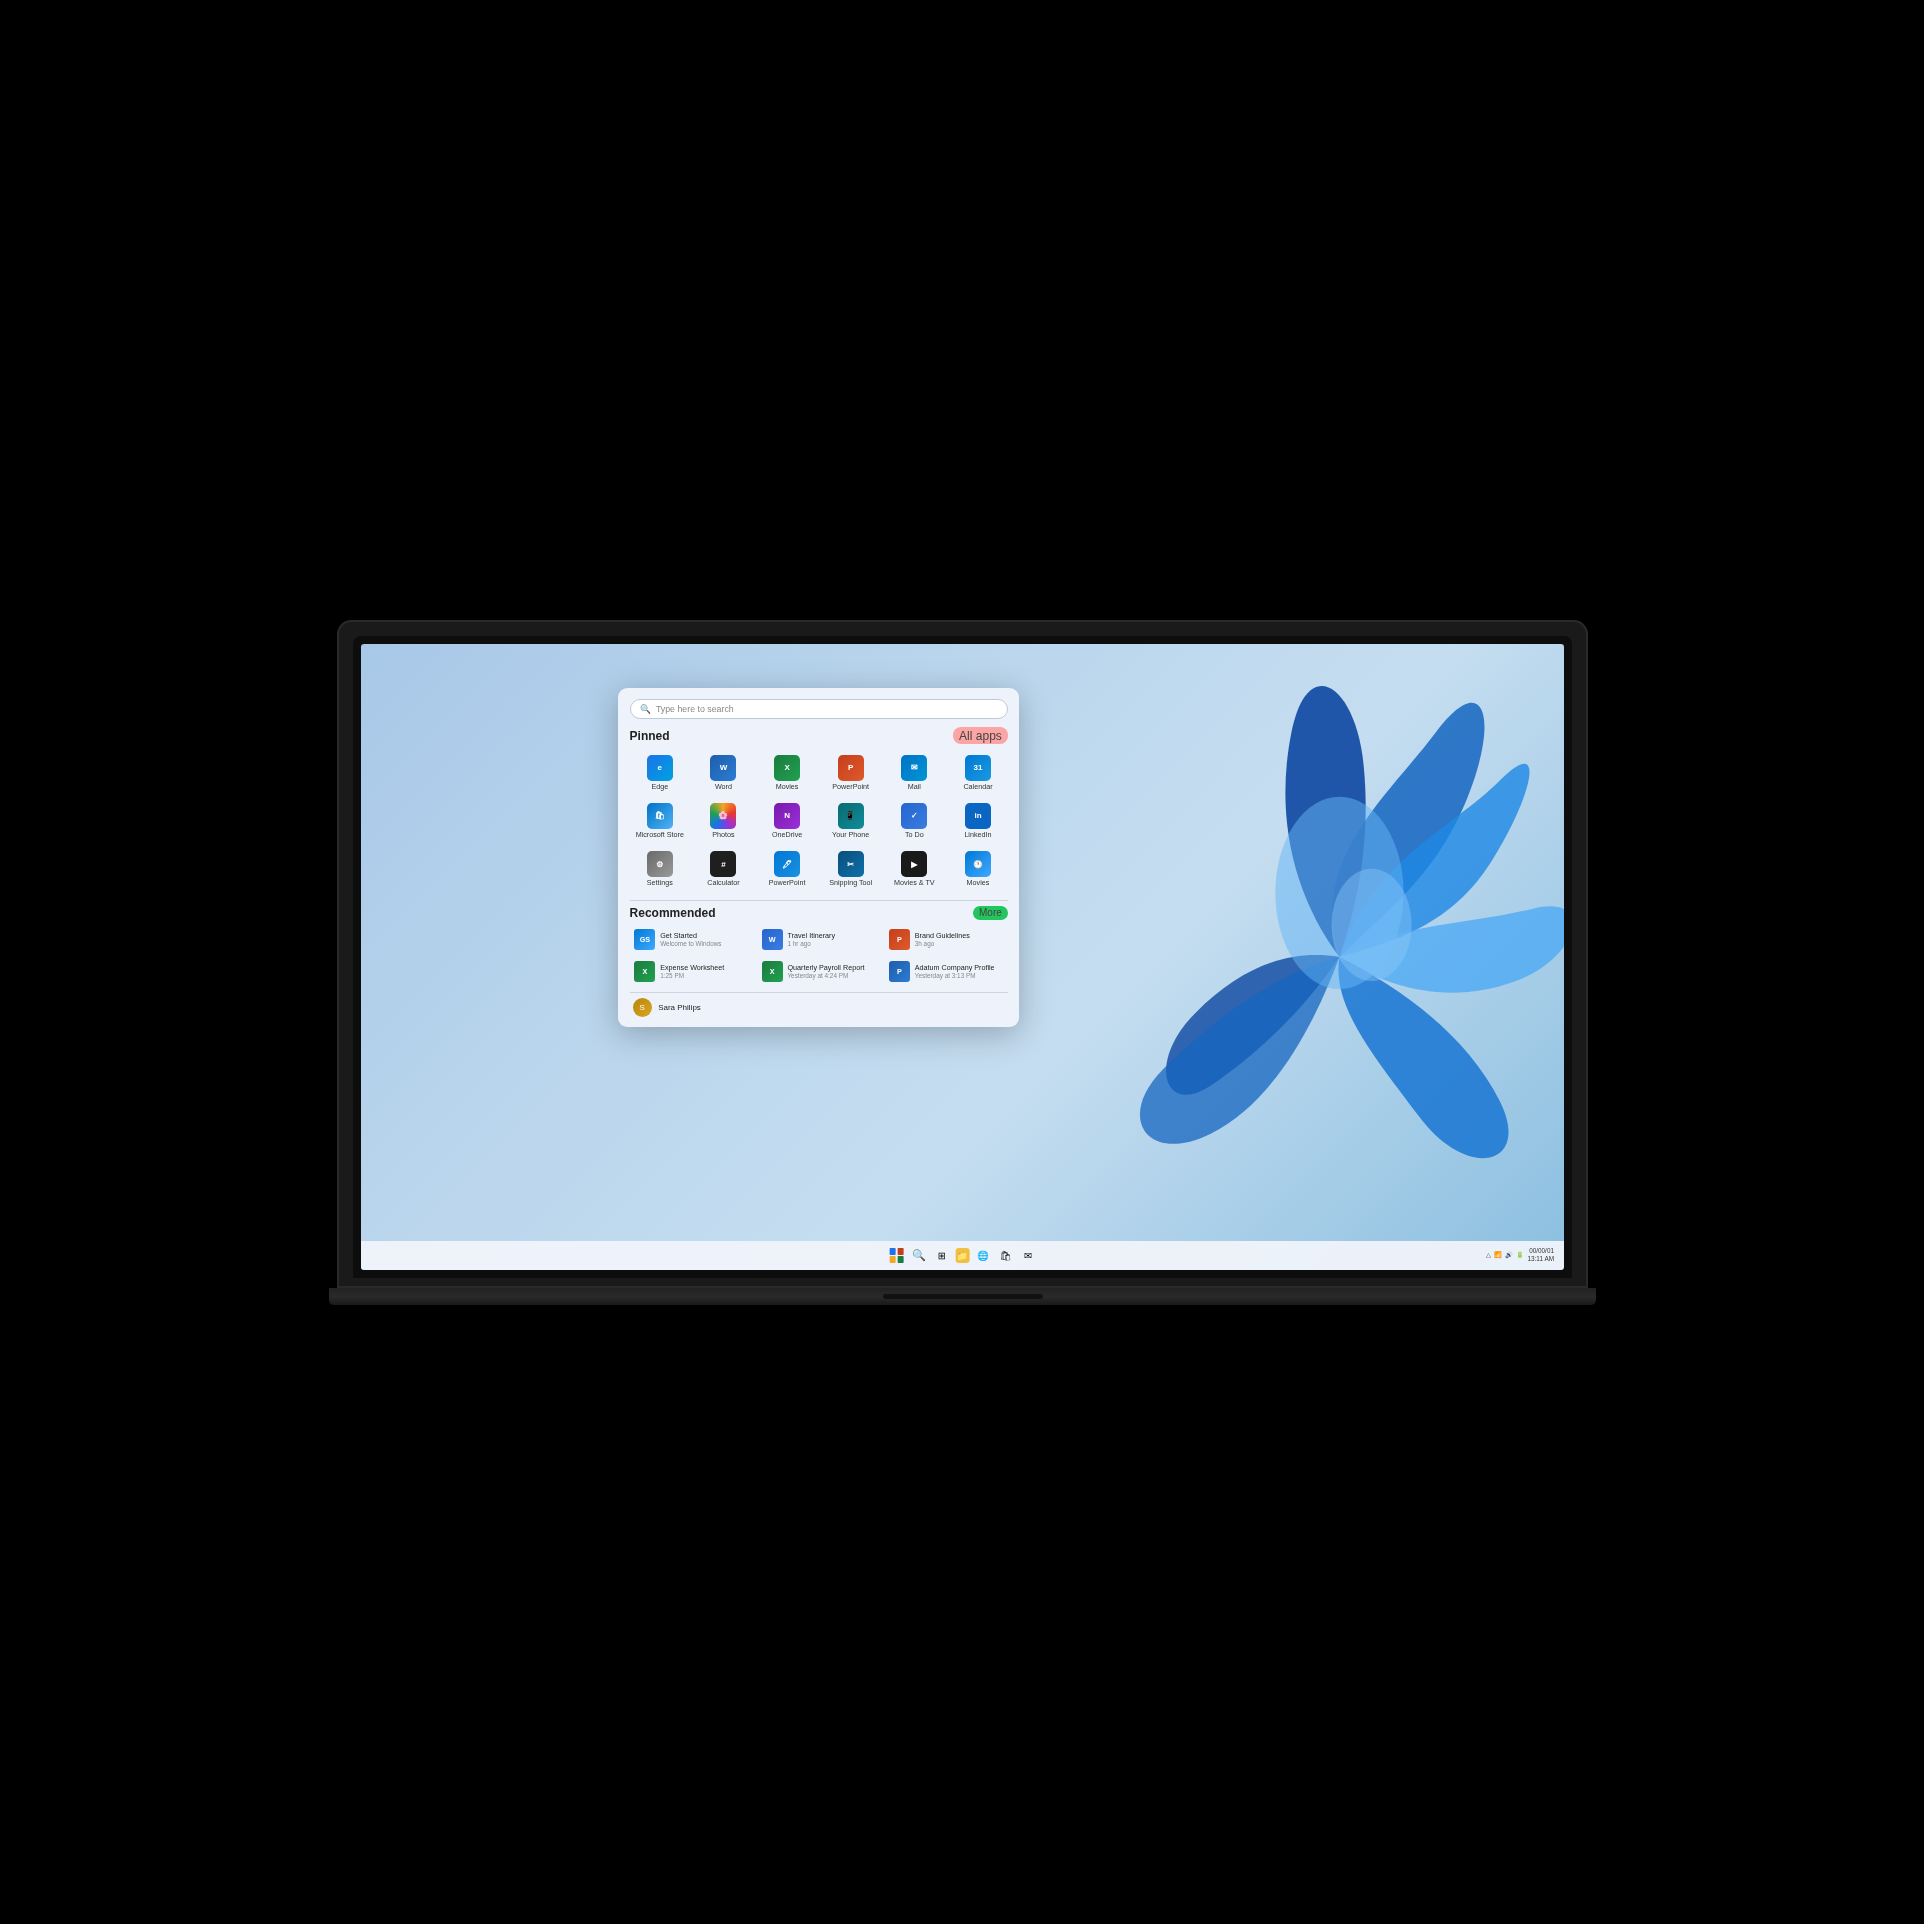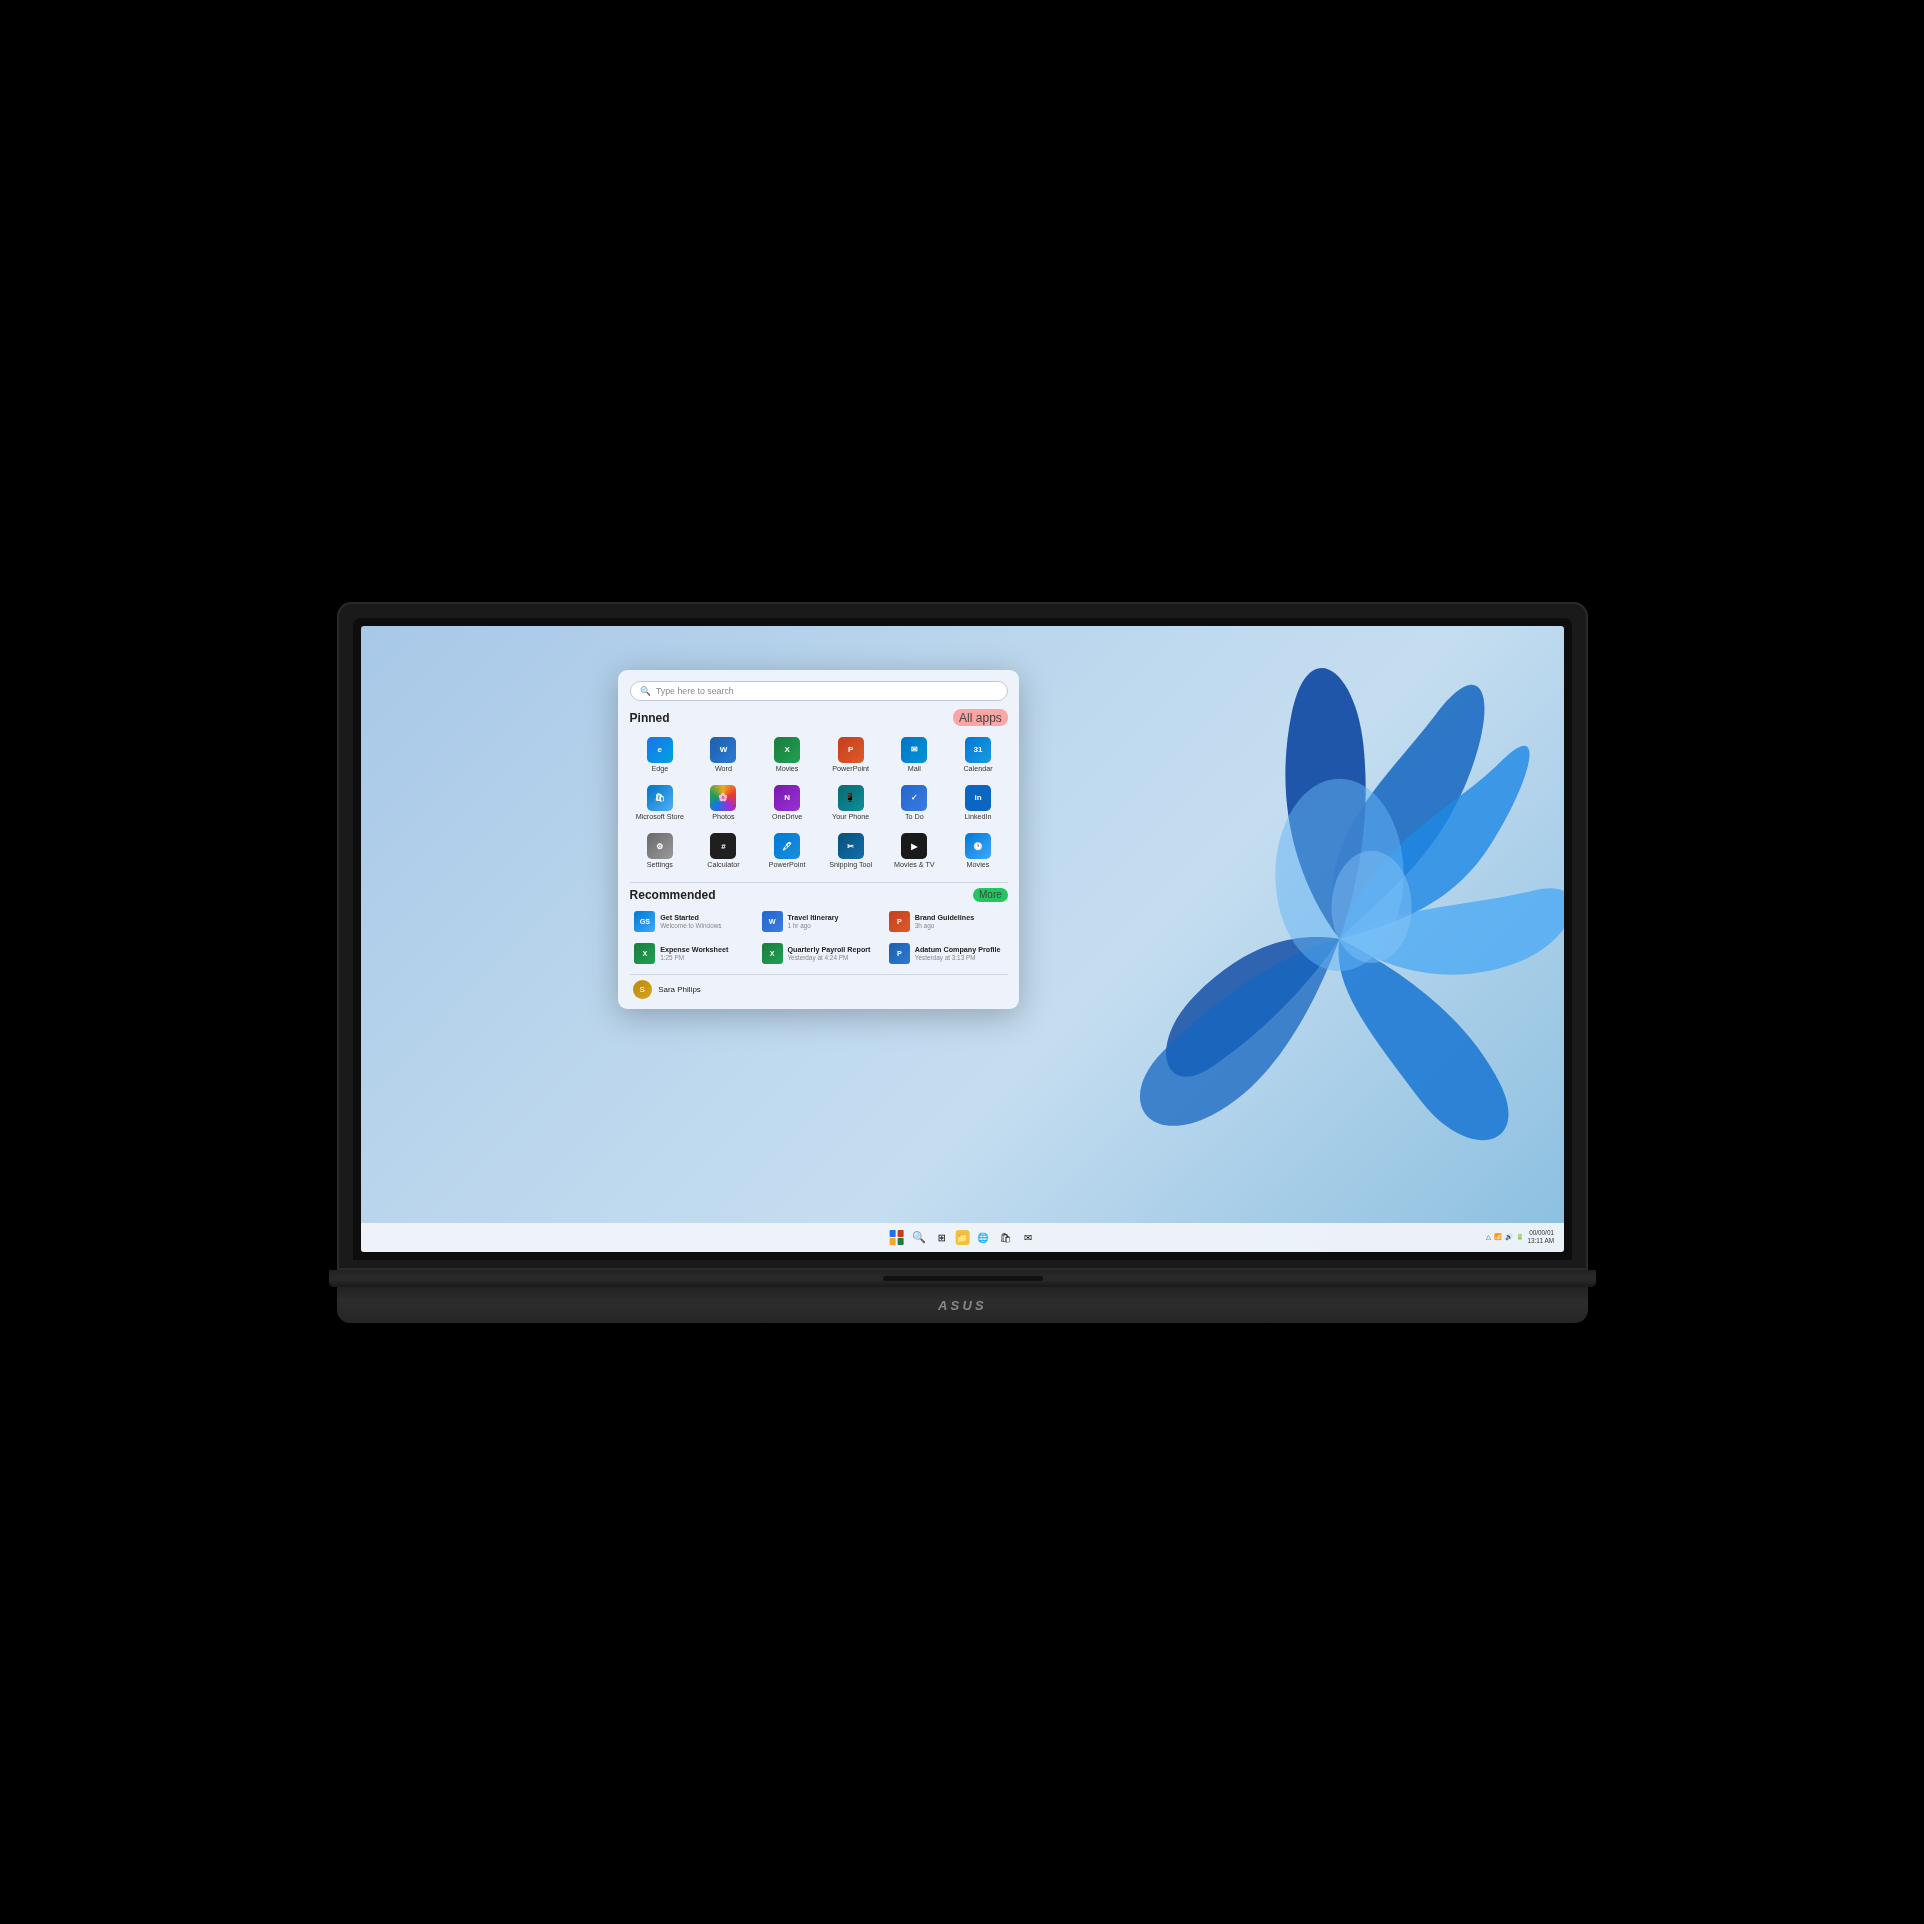--- a/index.html
+++ b/index.html
@@ -198,21 +198,21 @@
       margin-right: 4.8px;
       flex-shrink: 0;
       display: flex;
       align-items: center;
       justify-content: center;
       font-size: 7.2px;
       color: #fff;
       font-weight: 700;
     }
     .rec-text { flex: 1; }
-    .rec-title { font-size: 7.2px; color: #222; font-weight: 700; }
+    .rec-title { font-size: 7.2px; color: #222; font-weight: 400; }
     .rec-sub { font-size: 6.4px; color: #888; }
 
     .user-bar {
       display: flex;
       align-items: center;
       padding: 4.8px 3.2px 1.6px 3.2px;
       border-top: 0.8px solid #d0d4de;
     }
     .user-avatar {
       width: 19px;
@@ -553,19 +553,14 @@
           </div>
         </div>
 
       </div>
     </div>
   </div>
 
   <div class="laptop-base">
     <div class="hinge-area"></div>
   </div>
-  <div class="laptop-bottom">
-    <div class="asus-logo">
-      <span>ASUS</span>
-    </div>
-  </div>
 </div>
 
 
 </body></html>

